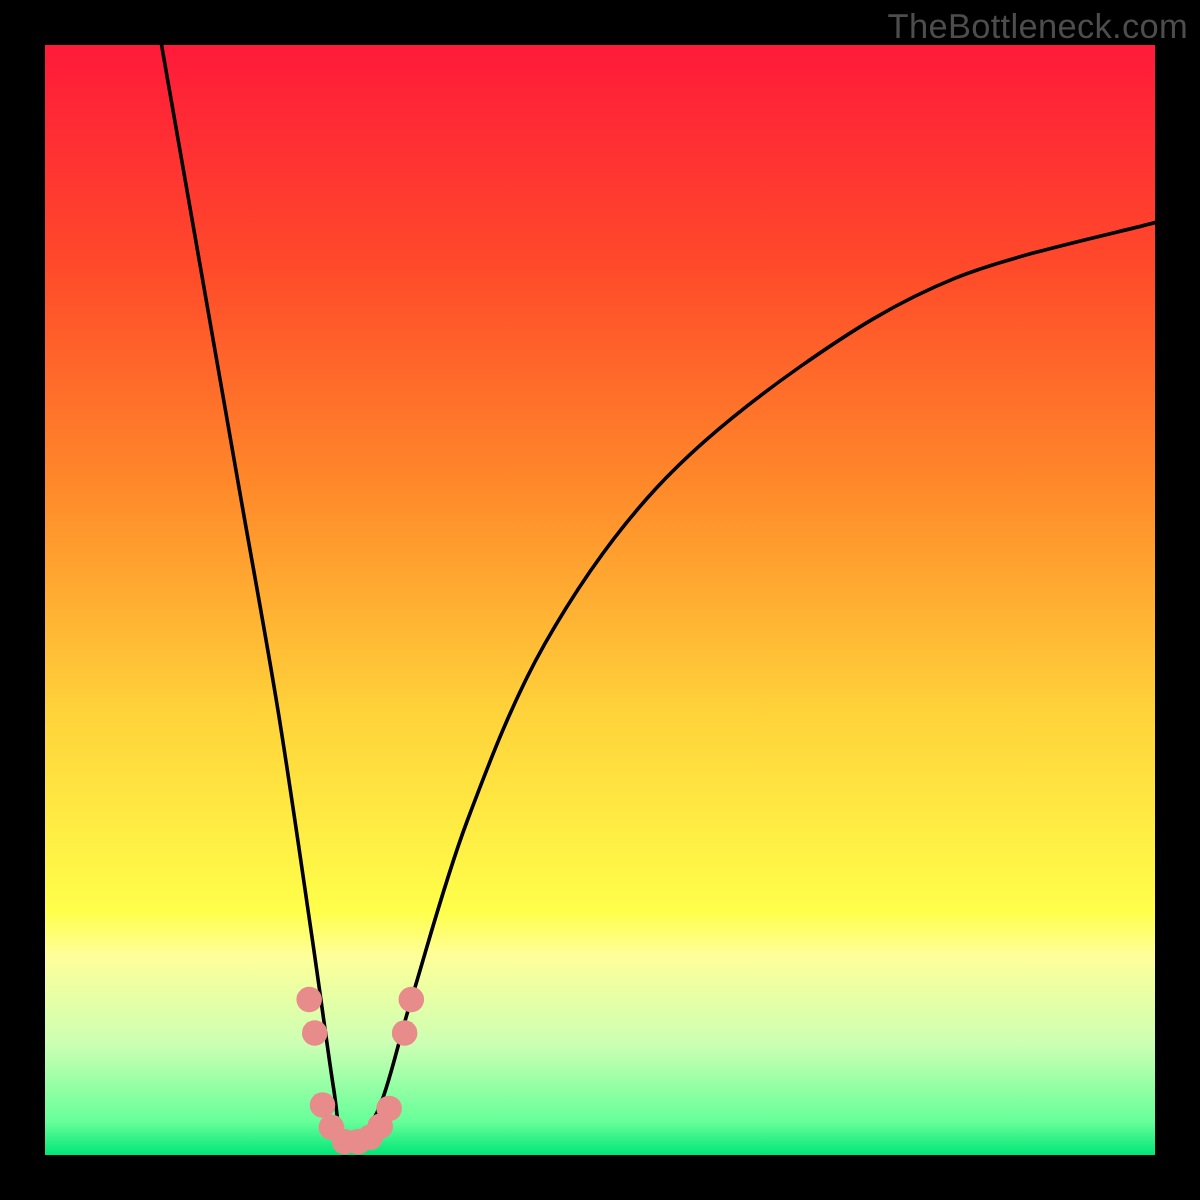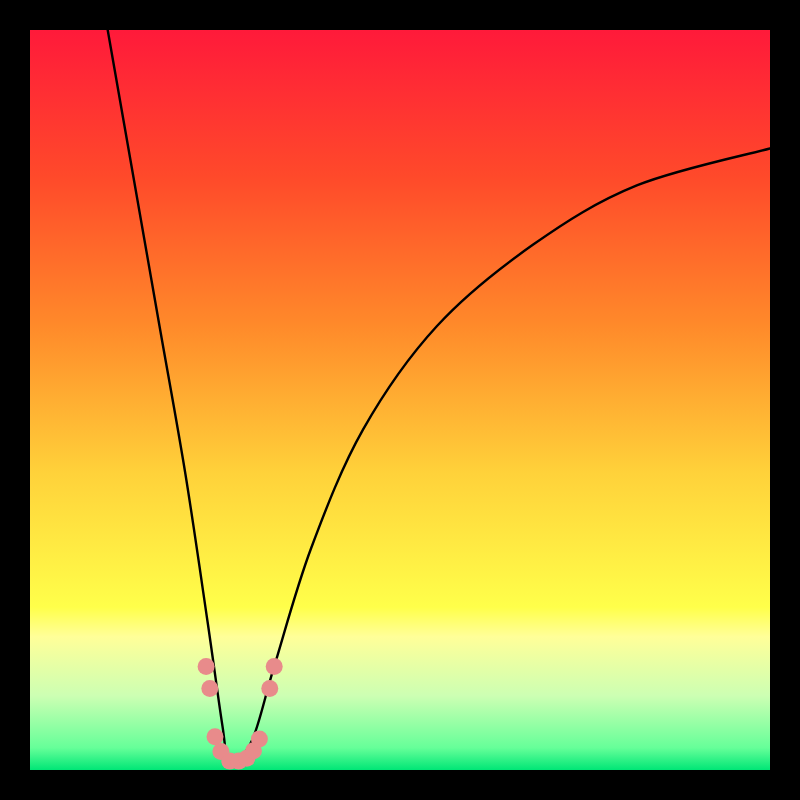--- a/index.html
+++ b/index.html
@@ -48,20 +48,21 @@
     font-size: 23px;
     font-weight: 500;
     letter-spacing: 0.2px;
   }
 </style>
 </head>
 <body>
 
 <div class="frame">
 
+  <div class="watermark">TheBottleneck.com</div>
 
   <div class="plot-area">
     <svg class="gradient-bg" viewBox="0 0 740 740" preserveAspectRatio="none">
       <defs>
         <linearGradient id="grad" x1="0" y1="0" x2="0" y2="1">
             <stop offset="0.0%" stop-color="#ff1a3a"></stop>
             <stop offset="20.0%" stop-color="#ff4a2a"></stop>
             <stop offset="40.0%" stop-color="#ff8a2a"></stop>
             <stop offset="60.0%" stop-color="#ffd23a"></stop>
             <stop offset="78.0%" stop-color="#ffff4a"></stop>

